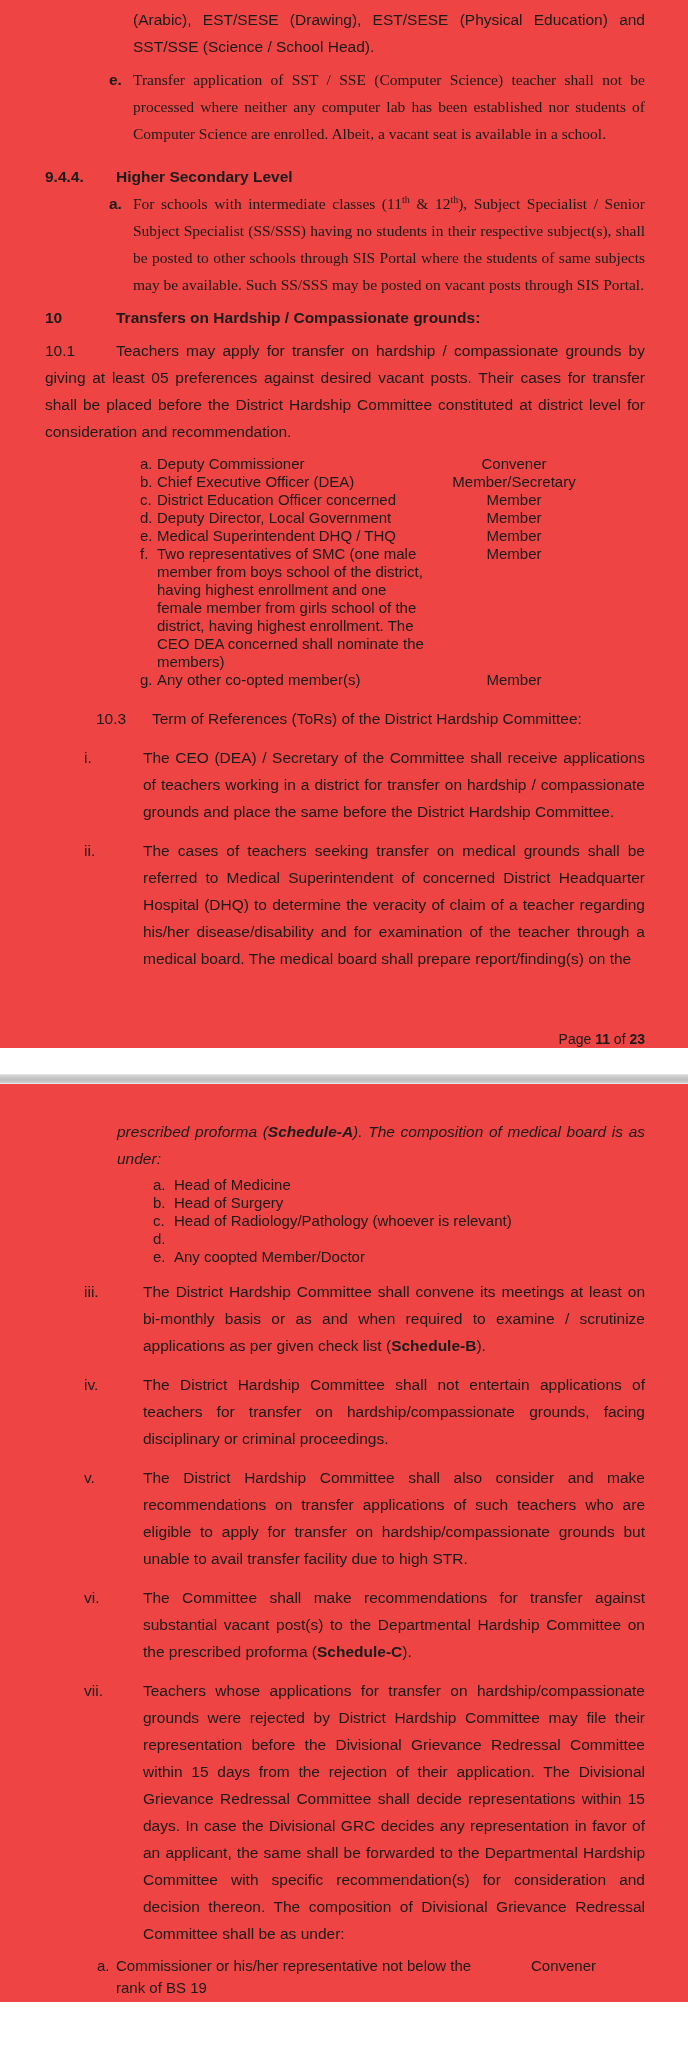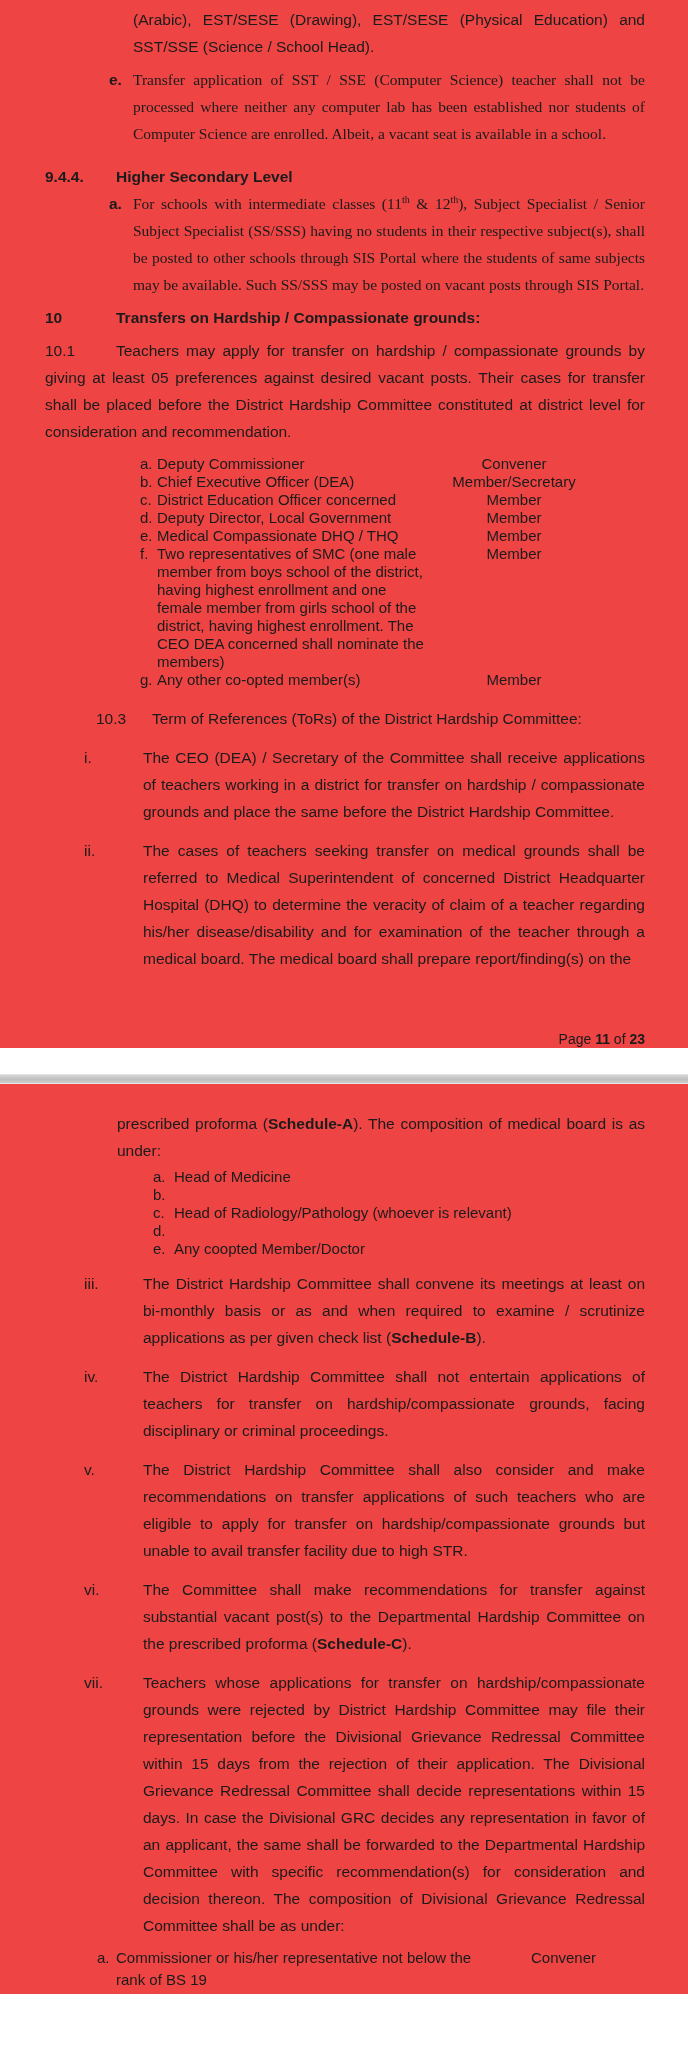--- a/index.html
+++ b/index.html
@@ -12,21 +12,21 @@
   .page{background:#ef4444;}
   .page1{padding-top:6px;}
   .page2{padding-top:26px;padding-bottom:4px;}
 
   
   .bodytext{font-size:15.5px;line-height:27px;}
   .justify{text-align:justify;}
 
   
   .cont{margin:0 43px 0 133px;}
-  .cont2{margin:0 43px 0 117px;}
+  .cont2{margin:8px 43px 0 117px;font-style:italic;}
 
   
   .alpha{display:flex;align-items:flex-start;margin:0 43px 0 109px;}
   .alpha .amarker{flex:0 0 24px;font-weight:bold;}
   .alpha .atext{flex:1;font-family:Liberation Serif, serif;}
 
   
   .numpara{margin:0 43px 0 45px;}
   .numpara .pnum{display:inline-block;width:71px;}
   .numpara.bold, .numpara.bold .pnum{font-weight:bold;}
@@ -126,21 +126,21 @@
       <span class="ctext">District Education Officer concerned</span>
       <span class="crole">Member</span>
     </div>
     <div class="crow">
       <span class="cmarker">d.</span>
       <span class="ctext">Deputy Director, Local Government</span>
       <span class="crole">Member</span>
     </div>
     <div class="crow">
       <span class="cmarker">e.</span>
-      <span class="ctext">Medical Compassionate DHQ / THQ</span>
+      <span class="ctext">Medical Superintendent DHQ / THQ</span>
       <span class="crole">Member</span>
     </div>
     <div class="crow">
       <span class="cmarker">f.</span>
       <span class="ctext">Two representatives of SMC (one male member from boys school of the district, having highest enrollment and one female member from girls school of the district, having highest enrollment. The CEO DEA concerned shall nominate the members)</span>
       <span class="crole">Member</span>
     </div>
     <div class="crow">
       <span class="cmarker">g.</span>
       <span class="ctext">Any other co-opted member(s)</span>
@@ -172,20 +172,21 @@
 
   <p class="bodytext justify cont2">prescribed proforma (<b>Schedule-A</b>). The composition of medical board is as under:</p>
 
   <div class="mlist">
     <div class="mrow">
       <span class="cmarker">a.</span>
       <span class="ctext">Head of Medicine</span>
     </div>
     <div class="mrow">
       <span class="cmarker">b.</span>
+      <span class="ctext">Head of Surgery</span>
     </div>
     <div class="mrow">
       <span class="cmarker">c.</span>
       <span class="ctext">Head of Radiology/Pathology (whoever is relevant)</span>
     </div>
     <div class="mrow">
       <span class="cmarker">d.</span>
     </div>
     <div class="mrow">
       <span class="cmarker">e.</span>

